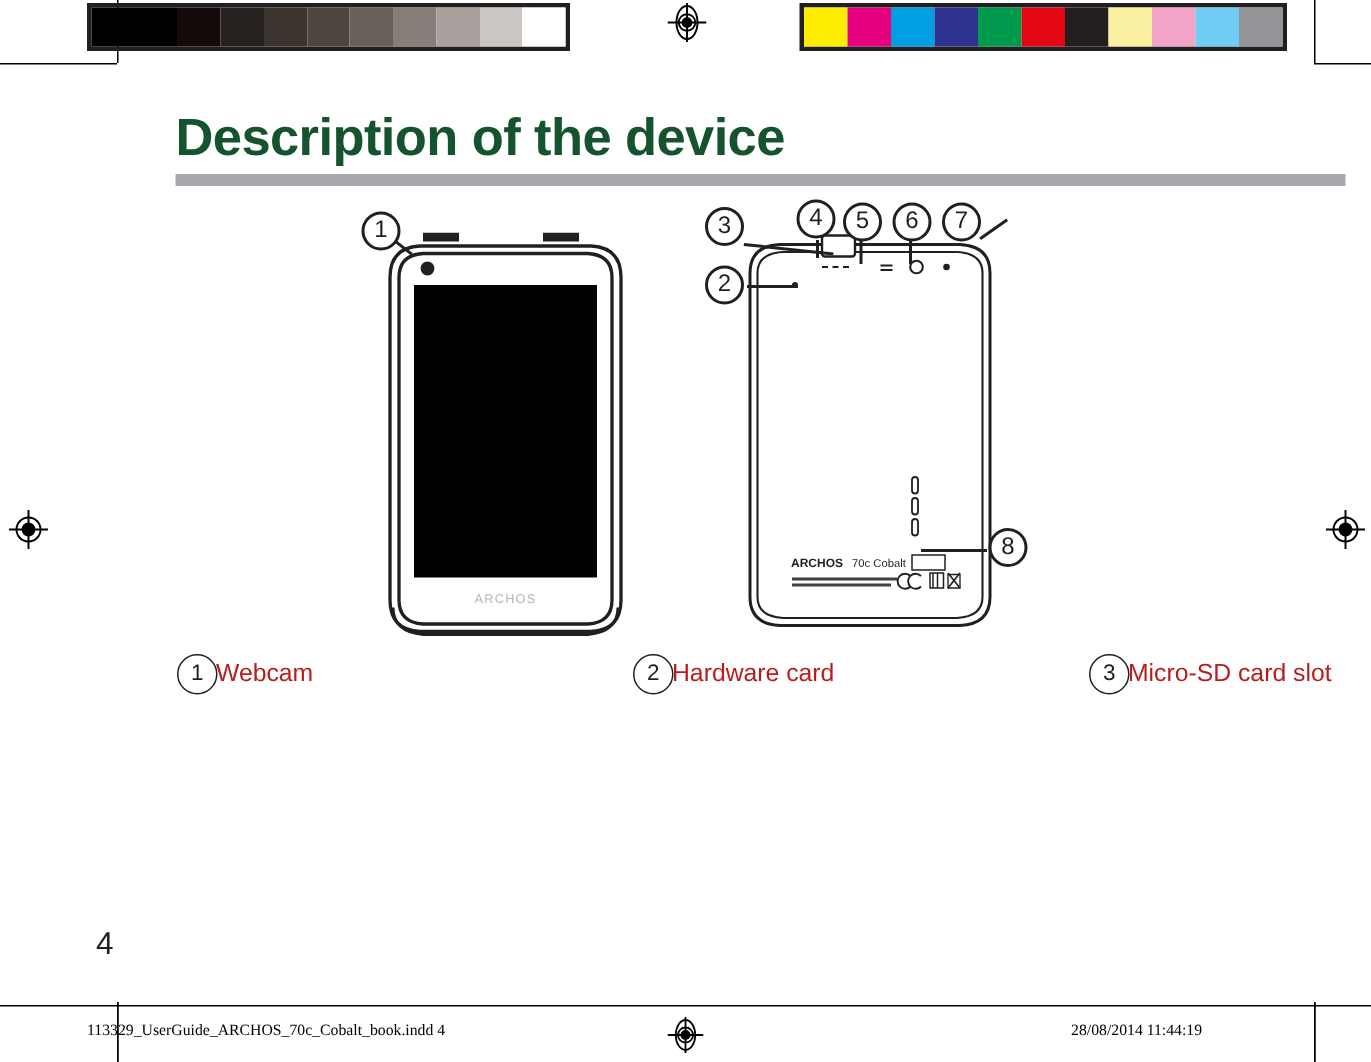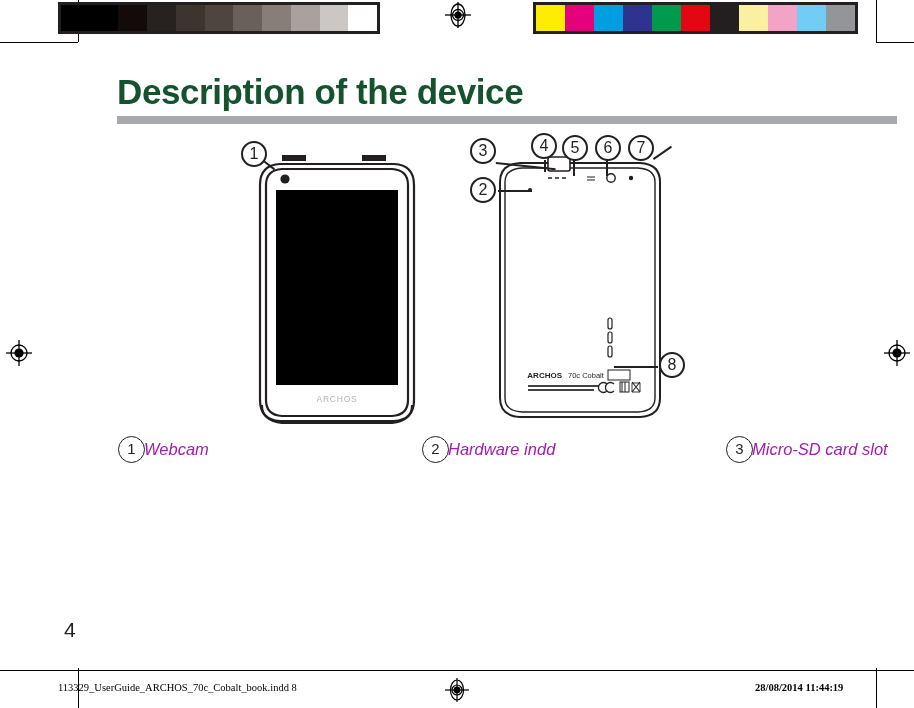--- a/index.html
+++ b/index.html
@@ -107,24 +107,23 @@
     border-radius: 50%;
     text-align: center;
     line-height: 24px;
     font-size: 15px;
     box-sizing: border-box;
     background: #fff;
     color: #231f20;
   }
   .legend-label {
     font-size: 16.5px;
-    color: #a21caf;
+    color: #b91c1c;
     white-space: nowrap;
     margin-left: -1px;
-    font-style: italic;
   }
 
   .page-number {
     position: absolute;
     left: 64px;
     top: 618px;
     font-size: 21px;
     color: #231f20;
     font-weight: normal;
   }
@@ -140,21 +139,21 @@
   }
   .footer-text {
     position: absolute;
     top: 682px;
     font-family: "Liberation Serif", serif;
     font-size: 10.5px;
     color: #000;
     white-space: nowrap;
   }
   #footer-file { left: 58px; }
-  #footer-date { left: 755px; font-weight: bold; }
+  #footer-date { left: 714px; }
   .footer-reg  { position: absolute; left: 445px; top: 678px; width: 24px; height: 24px; }
   .footer-vrule {
     position: absolute;
     background: #000;
     width: 1px;
   }
 </style>
 </head>
 <body>
 
@@ -303,35 +302,35 @@
 <div class="callout" style="left:628px; top:135px;">7</div>
 <div class="callout" style="left:659px; top:352px;">8</div>
 
 <div class="legend">
   <div class="legend-item">
     <span class="legend-num">1</span>
     <span class="legend-label">Webcam</span>
   </div>
   <div class="legend-item">
     <span class="legend-num">2</span>
-    <span class="legend-label">Hardware indd</span>
+    <span class="legend-label">Hardware card</span>
   </div>
   <div class="legend-item">
     <span class="legend-num">3</span>
     <span class="legend-label">Micro-SD card slot</span>
   </div>
 
 </div>
 
 <div class="page-number">4</div>
 
 <div class="footer-rule"></div>
 <div class="footer-vrule" style="left:78px; top:668px; height:40px;"></div>
 <div class="footer-vrule" style="left:876px; top:668px; height:40px;"></div>
-<div class="footer-text" id="footer-file">113329_UserGuide_ARCHOS_70c_Cobalt_book.indd   8</div>
+<div class="footer-text" id="footer-file">113329_UserGuide_ARCHOS_70c_Cobalt_book.indd   4</div>
 <div class="footer-text" id="footer-date">28/08/2014   11:44:19</div>
 <div class="footer-reg">
   <svg viewBox="0 0 24 24" width="24" height="24">
     <line x1="12" y1="0" x2="12" y2="24" stroke="#000" stroke-width="1.2"></line>
     <line x1="0" y1="12" x2="24" y2="12" stroke="#000" stroke-width="1.2"></line>
     <ellipse cx="12" cy="12" rx="6.5" ry="10" fill="none" stroke="#000" stroke-width="1.2"></ellipse>
     <circle cx="12" cy="12" r="5" fill="none" stroke="#000" stroke-width="1.2"></circle>
     <circle cx="12" cy="12" r="3.4" fill="#000"></circle>
   </svg>
 </div>

